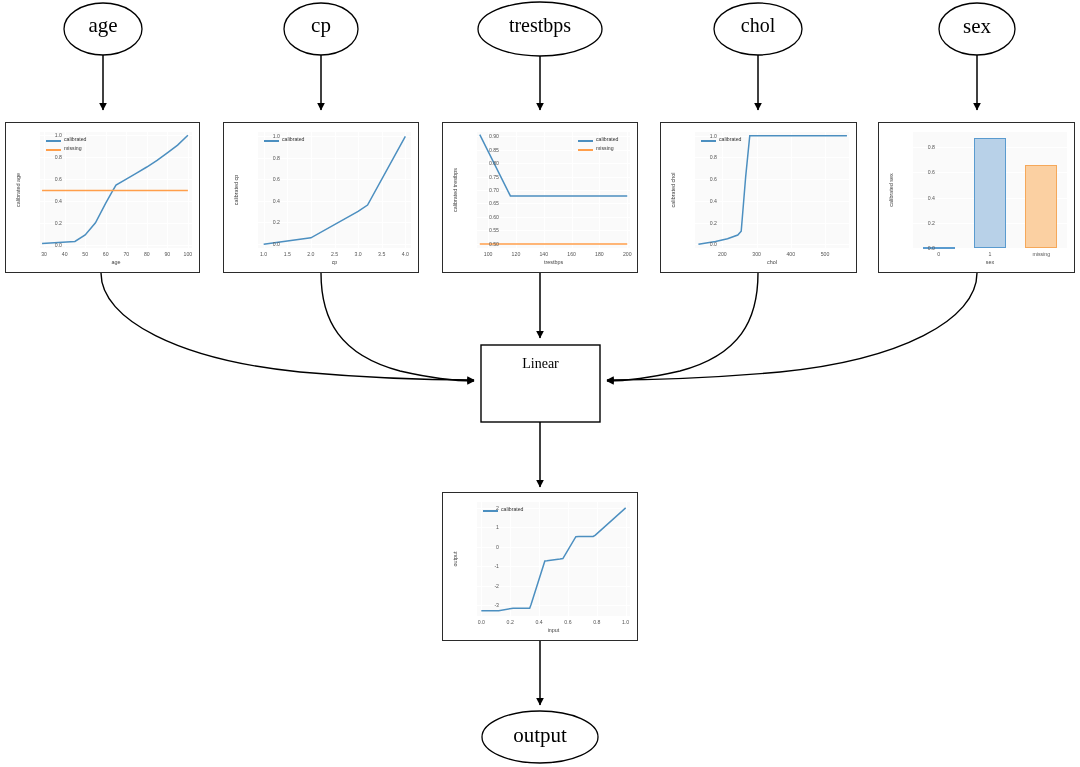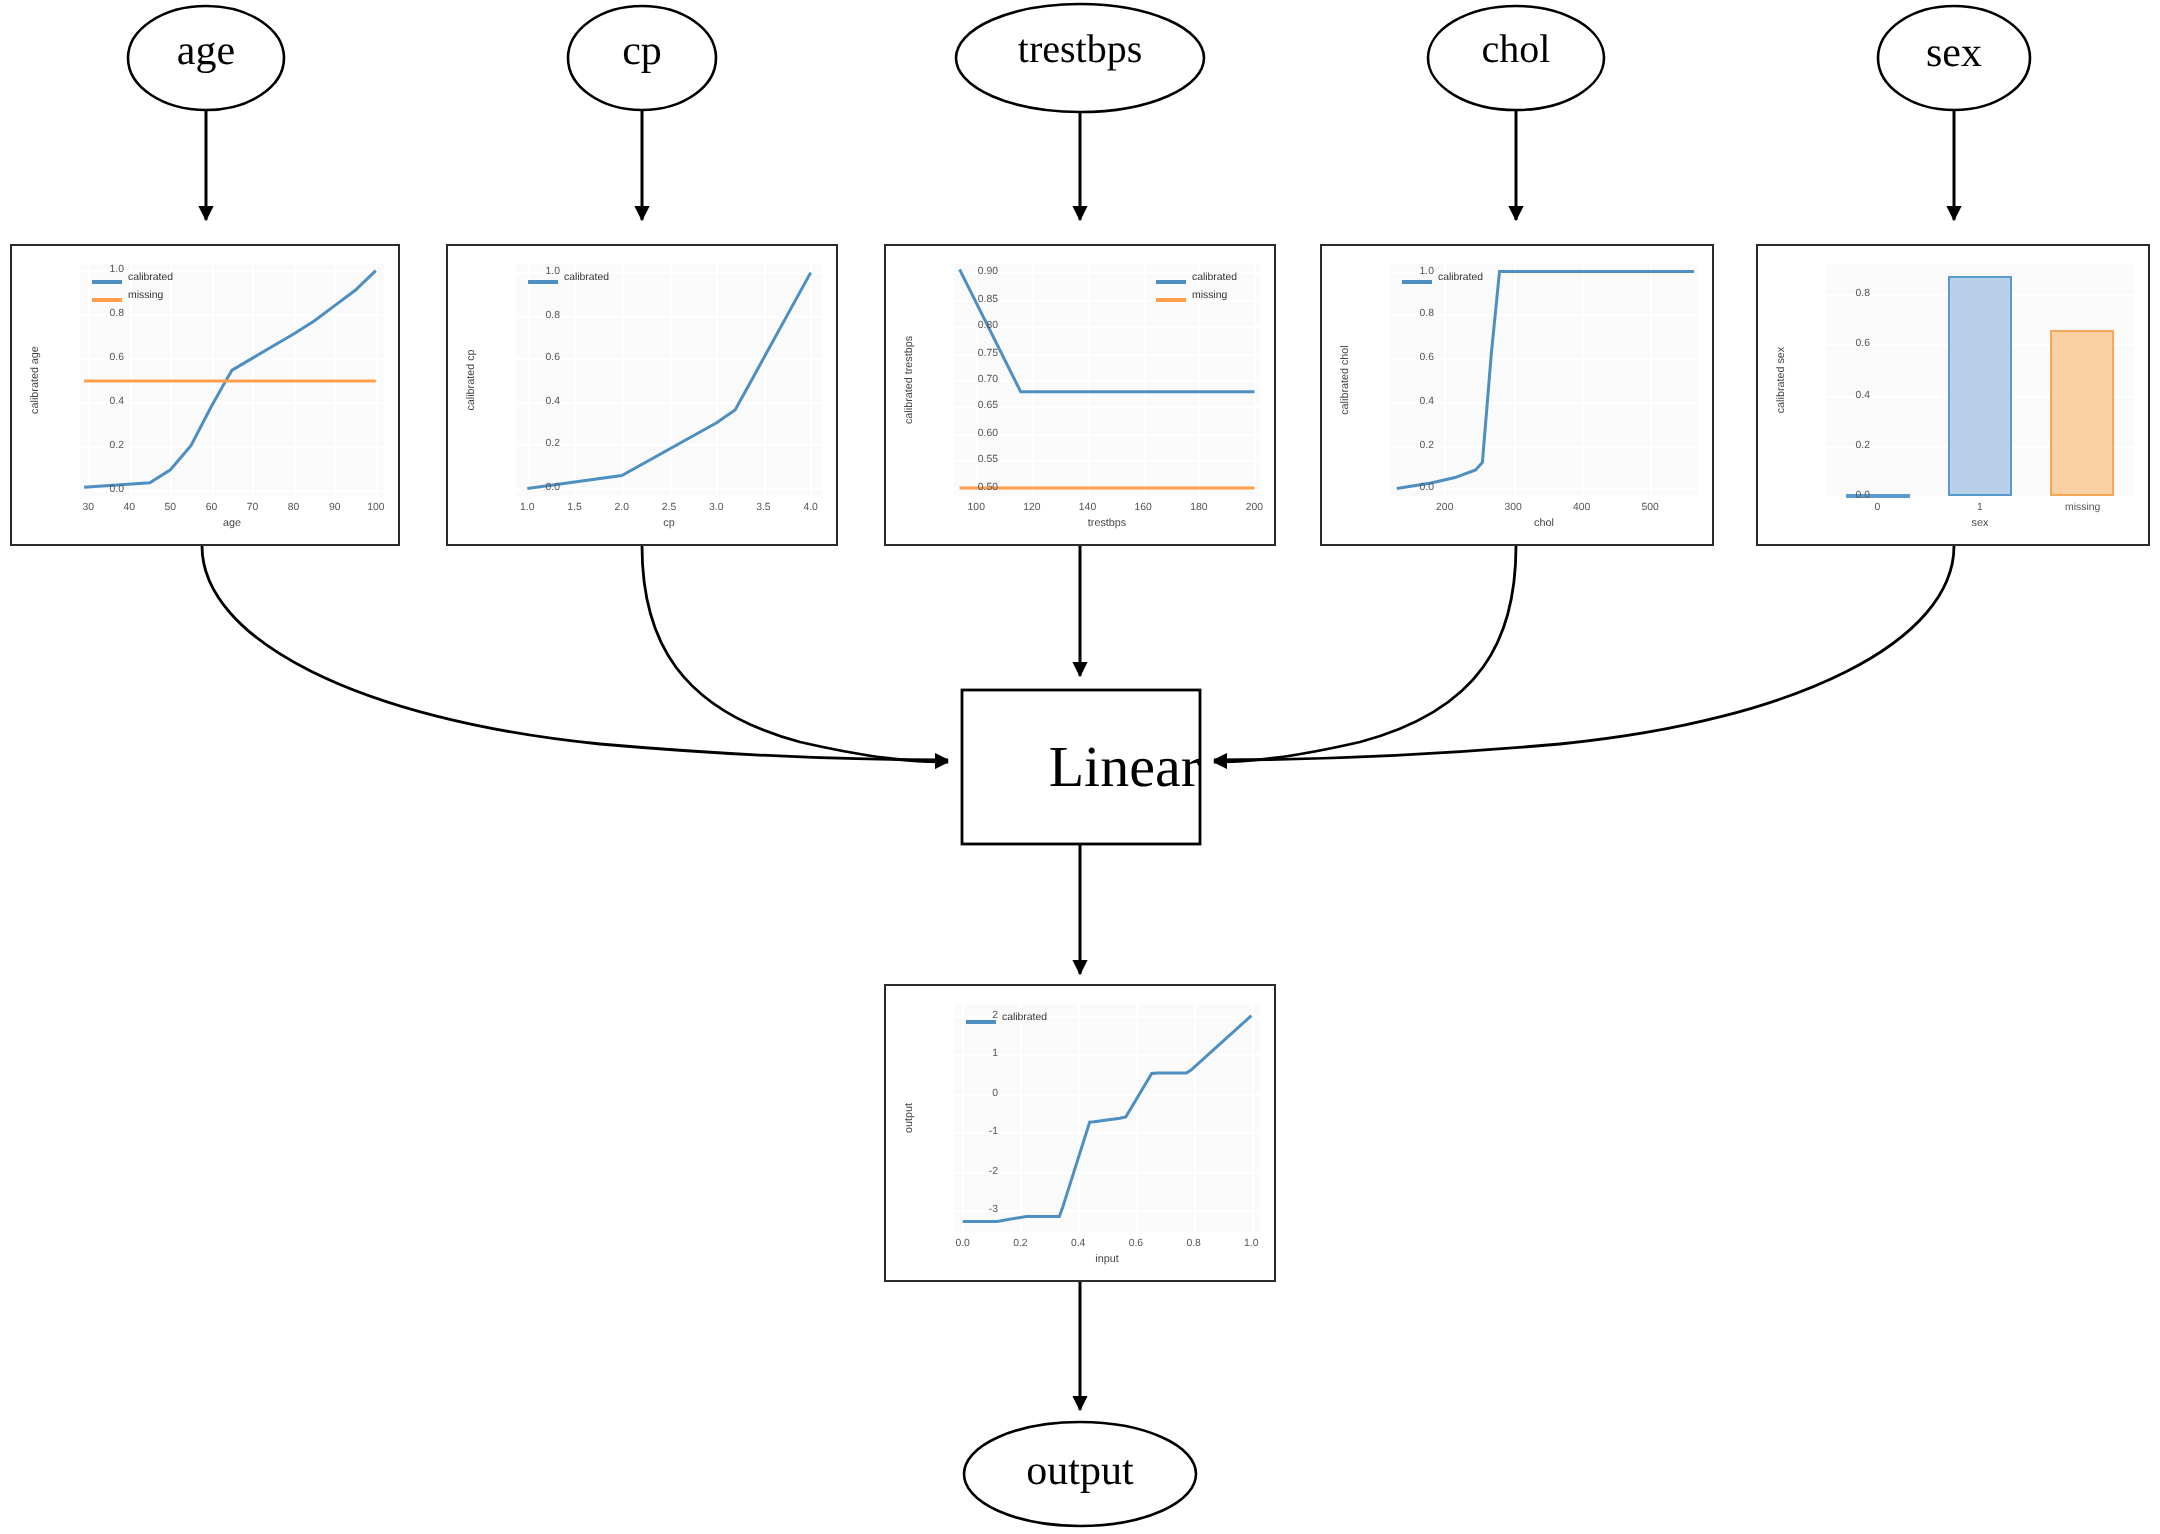--- a/index.html
+++ b/index.html
@@ -66,21 +66,21 @@
   <path d="M540,422 L540,487" stroke="#000" stroke-width="1.5" fill="none" marker-end="url(#arrow)"></path>
 
   <path d="M540,641 L540,705" stroke="#000" stroke-width="1.5" fill="none" marker-end="url(#arrow)"></path>
 </svg>
 
 <div class="node-label" style="left:63px;top:13px;width:80px;font-size:21px;">age</div>
 <div class="node-label" style="left:281px;top:13px;width:80px;font-size:21px;">cp</div>
 <div class="node-label" style="left:470px;top:14px;width:140px;font-size:20px;">trestbps</div>
 <div class="node-label" style="left:708px;top:14px;width:100px;font-size:20px;">chol</div>
 <div class="node-label" style="left:937px;top:14px;width:80px;font-size:21px;">sex</div>
-<div class="node-label" style="left:481px;top:368px;width:119px;font-size:29px;text-align:right;">Linear</div>
+<div class="node-label" style="left:481px;top:356px;width:119px;font-size:14px;">Linear</div>
 <div class="node-label" style="left:480px;top:723px;width:120px;font-size:21px;">output</div>
 
 <div class="chartbox" style="left:5px;top:122px;width:195px;height:151px;">
     <div class="plotarea" style="left:34px;top:9px;width:152px;height:116px;">
       <div class="gridh" style="left:0;top:112.71698113207547px;width:152px;"></div>
       <div class="gridh" style="left:0;top:90.83018867924528px;width:152px;"></div>
       <div class="gridh" style="left:0;top:68.94339622641509px;width:152px;"></div>
       <div class="gridh" style="left:0;top:47.05660377358491px;width:152px;"></div>
       <div class="gridh" style="left:0;top:25.169811320754718px;width:152px;"></div>
       <div class="gridh" style="left:0;top:3.2830188679245254px;width:152px;"></div>

